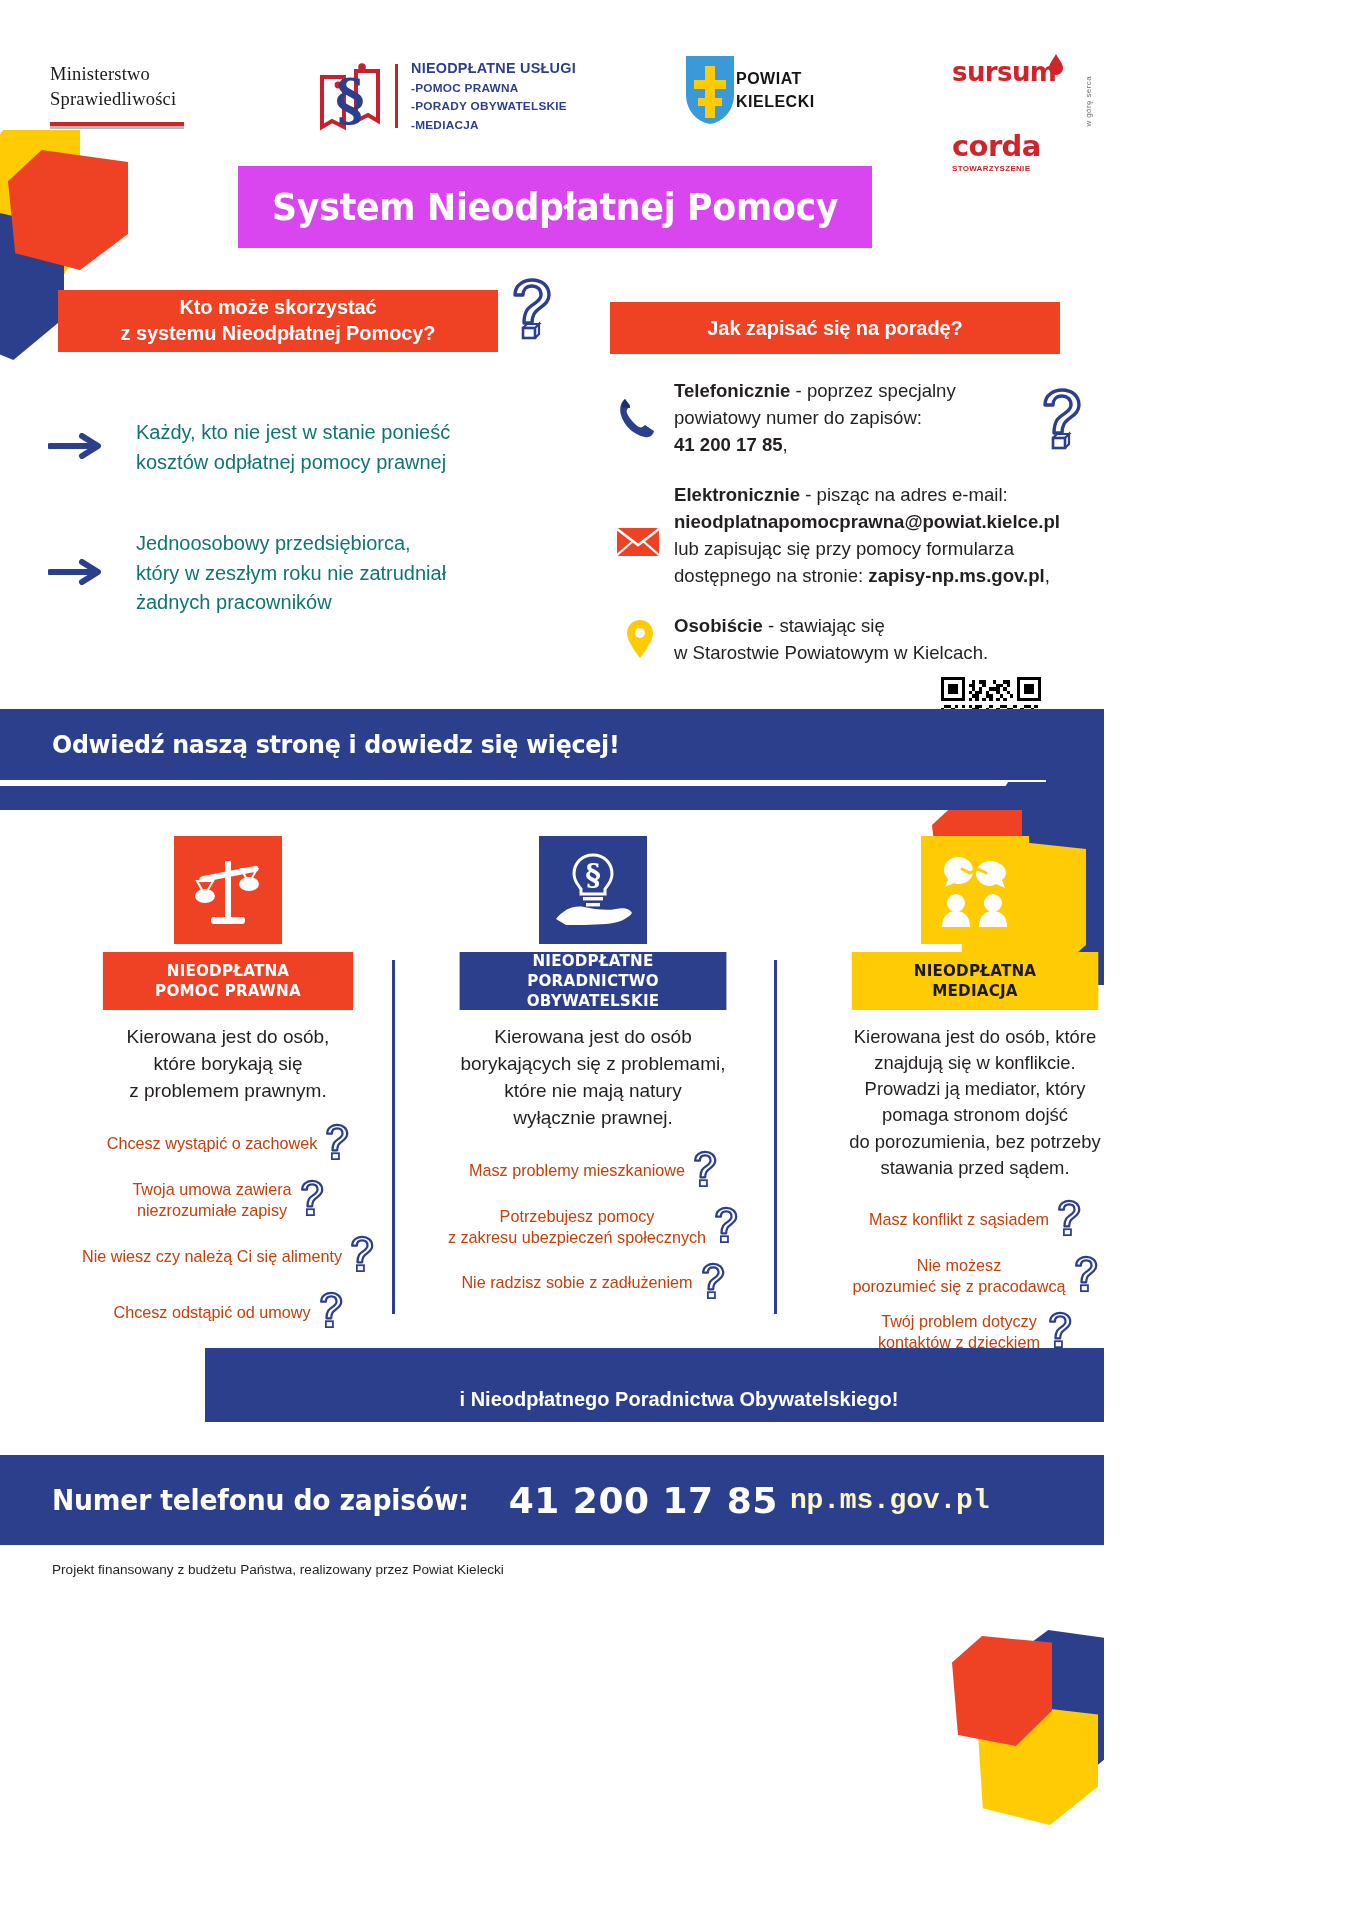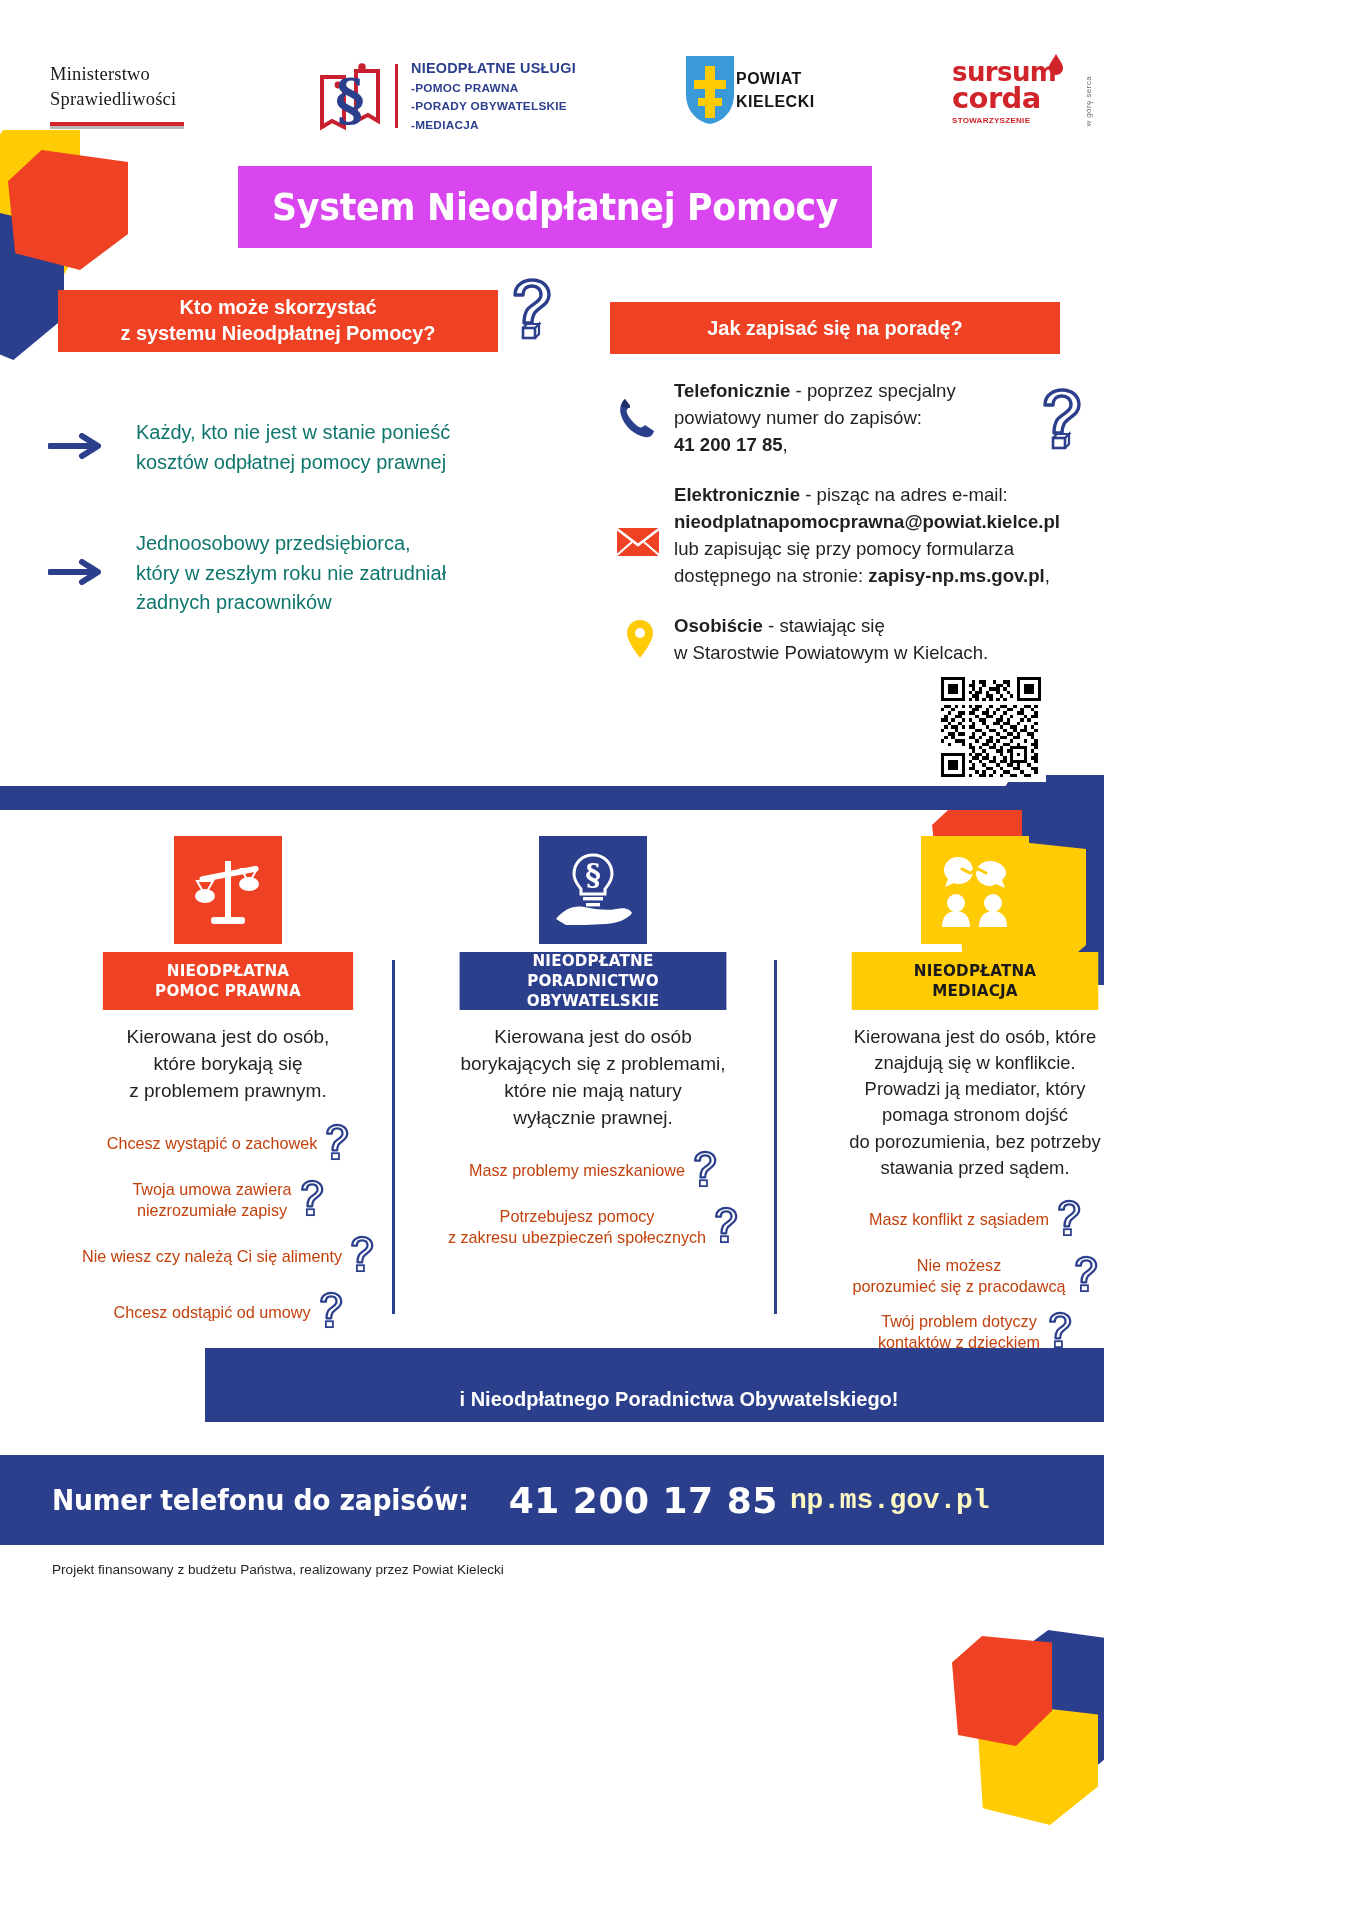--- a/index.html
+++ b/index.html
@@ -95,21 +95,21 @@
     font-size:16px; font-weight:700; color:#151515; letter-spacing:.5px; line-height:1.45;
   }
 
   .logo-sc { position:absolute; left:952px; top:8px; width:130px; height:72px; }
   .logo-sc .sursum {
     font-size:26px; font-weight:700; color:#d1232a; letter-spacing:-.6px;
     font-family:"DejaVu Sans", sans-serif; line-height:.96;
   }
   .logo-sc .corda {
     font-size:29px; font-weight:700; color:#d1232a; letter-spacing:-.6px;
-    font-family:"DejaVu Sans", sans-serif; line-height:.96;
+    font-family:"DejaVu Sans", sans-serif; line-height:.96;margin-top:48px;
   }
   .logo-sc .stow {
     font-size:8px; font-weight:700; color:#d1232a; letter-spacing:.3px; margin-top:3px;
   }
   .logo-sc .side {
     position:absolute; right:-2px; top:16px;
     font-size:8px; color:#6d6d6d; letter-spacing:.4px;
     transform:rotate(-90deg); transform-origin:right top; white-space:nowrap;
   }
   .logo-sc .flame { position:absolute; right:18px; top:-6px; }
@@ -622,20 +622,23 @@
         <rect x="8" y="28" width="1" height="1"></rect>
           <rect x="11" y="28" width="2" height="1"></rect>
         <rect x="14" y="28" width="1" height="1"></rect>
           <rect x="17" y="28" width="1" height="1"></rect>
         <rect x="20" y="28" width="2" height="1"></rect>
           <rect x="24" y="28" width="2" height="1"></rect>
       </g>
     </svg>
   </div>
 
+  <div class="visit-band">
+    <span>Odwiedź naszą stronę i dowiedz się więcej!</span>
+  </div>
   <div class="visit-strip"></div>
 
   <div class="cols">
 
     <div class="col-div col-div-1"></div>
     <div class="col-div col-div-2"></div>
 
     <div class="col col-1">
       <div class="badge" style="background:#ef4123">
         <svg width="86" height="86" viewBox="0 0 86 86">
@@ -740,20 +743,29 @@
             <span style="white-space:pre-line">Potrzebujesz pomocy
 z zakresu ubezpieczeń społecznych</span>
           </span>
           <span>
             <svg width="26" height="38" viewBox="0 0 44 62">
               <path d="M7 17 C7 6 17 2 24 2 C34 2 41 8 41 17 C41 27 30 29 26 36 C24 40 24 43 24 45 L16 45 C16 41 16 37 19 32 C23 26 33 24 33 17 C33 11 29 8 24 8 C18 8 15 12 15 17 Z" fill="none" stroke="#2c3f8c" stroke-width="3.8" stroke-linejoin="round"></path>
               <rect x="15" y="50" width="12" height="10" fill="none" stroke="#2c3f8c" stroke-width="3"></rect>
             </svg>
           </span>
         </div>
+        <div class="qrow">
+          <span class="qtxt">Nie radzisz sobie z zadłużeniem</span>
+          <span>
+            <svg width="26" height="38" viewBox="0 0 44 62">
+              <path d="M7 17 C7 6 17 2 24 2 C34 2 41 8 41 17 C41 27 30 29 26 36 C24 40 24 43 24 45 L16 45 C16 41 16 37 19 32 C23 26 33 24 33 17 C33 11 29 8 24 8 C18 8 15 12 15 17 Z" fill="none" stroke="#2c3f8c" stroke-width="3.8" stroke-linejoin="round"></path>
+              <rect x="15" y="50" width="12" height="10" fill="none" stroke="#2c3f8c" stroke-width="3"></rect>
+            </svg>
+          </span>
+        </div>
       </div>
     </div>
 
     <div class="col col-3">
       <div class="badge" style="background:#ffcb05">
         <svg width="86" height="86" viewBox="0 0 86 86">
           <path d="M26 10 C18 10 12 16 12 23 C12 27 14 30 16 32 L13 40 L22 36 C24 37 25 37 27 37 C35 37 41 31 41 24 C41 16 35 10 26 10 Z" fill="#fff"></path>
           <path d="M58 14 C50 14 44 20 44 26 C44 33 50 39 58 39 C60 39 62 38 64 37 L73 41 L70 33 C72 31 74 29 74 26 C74 20 67 14 58 14 Z" fill="#fff"></path>
           <path d="M30 22 L38 26 L46 22 L54 26" fill="none" stroke="#ffcb05" stroke-width="3" stroke-linecap="round"></path>
           <circle cx="24" cy="56" r="9" fill="#fff"></circle>

